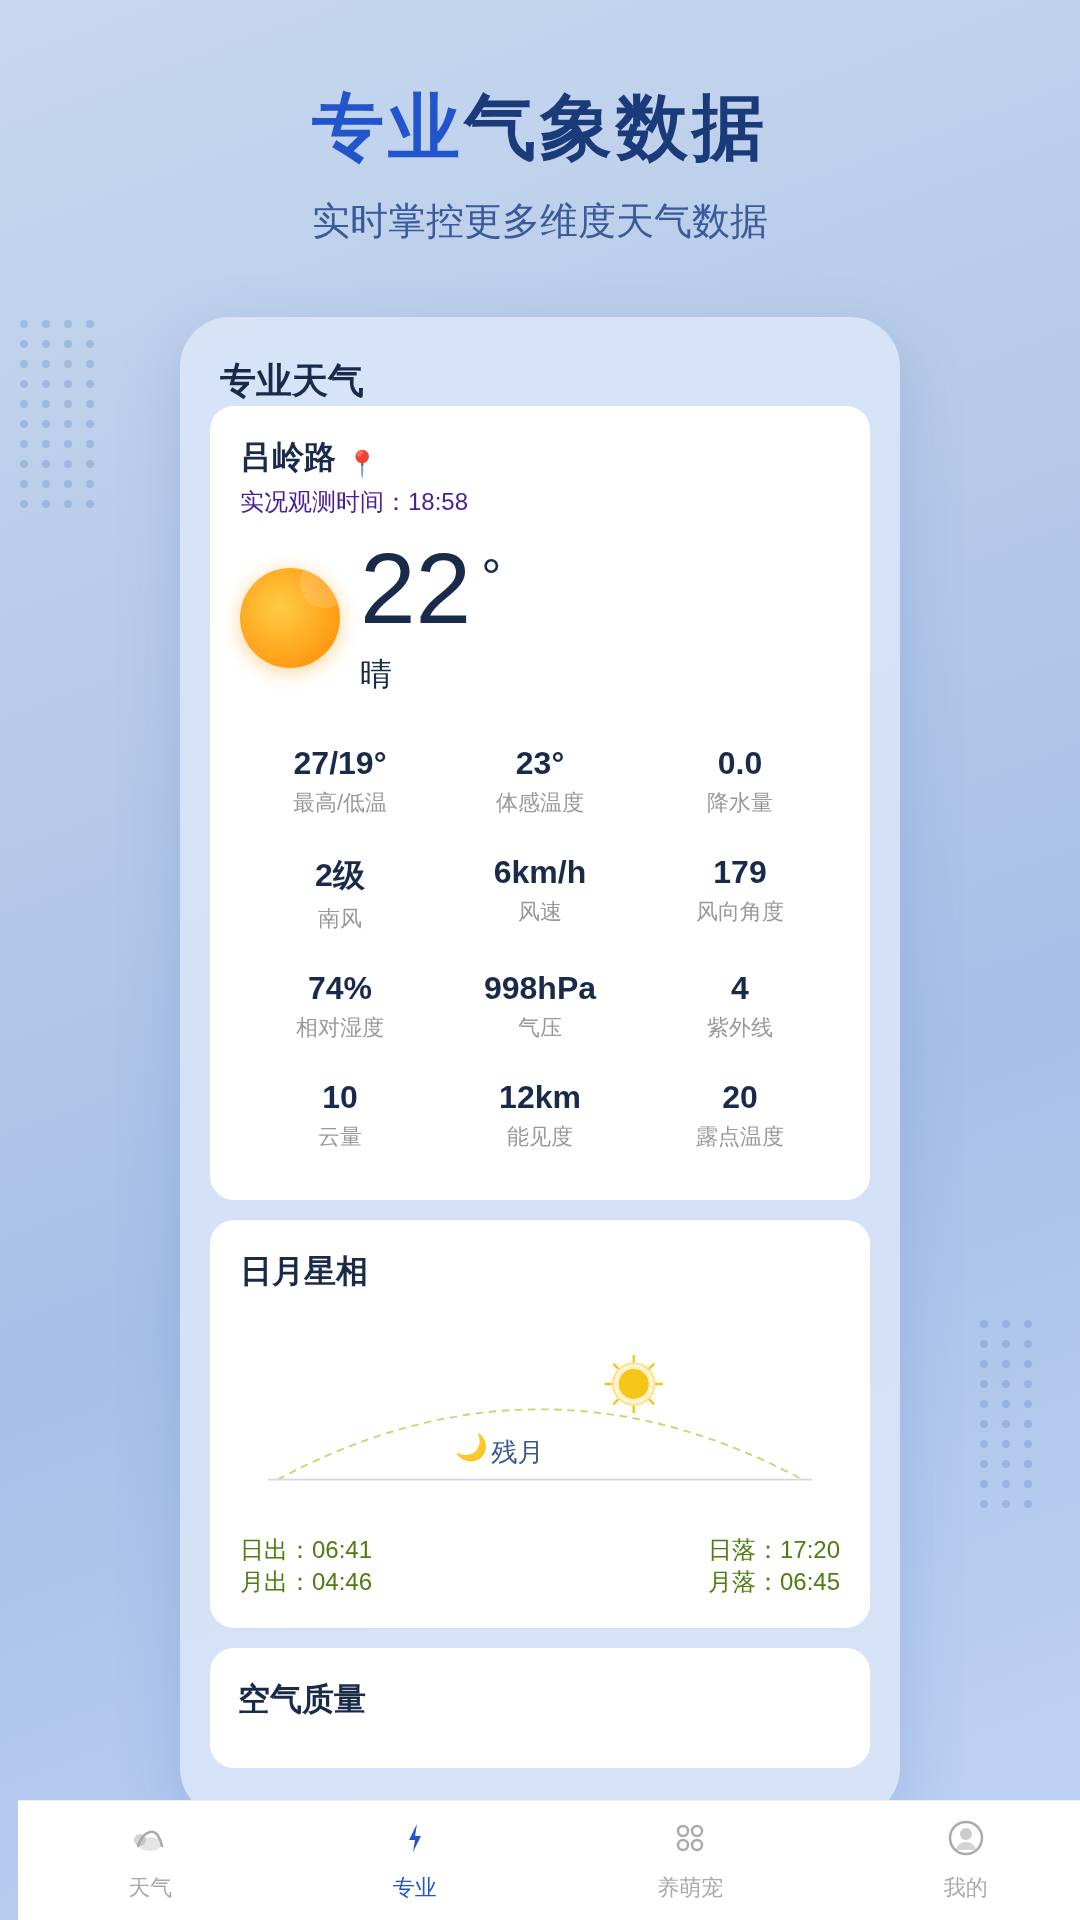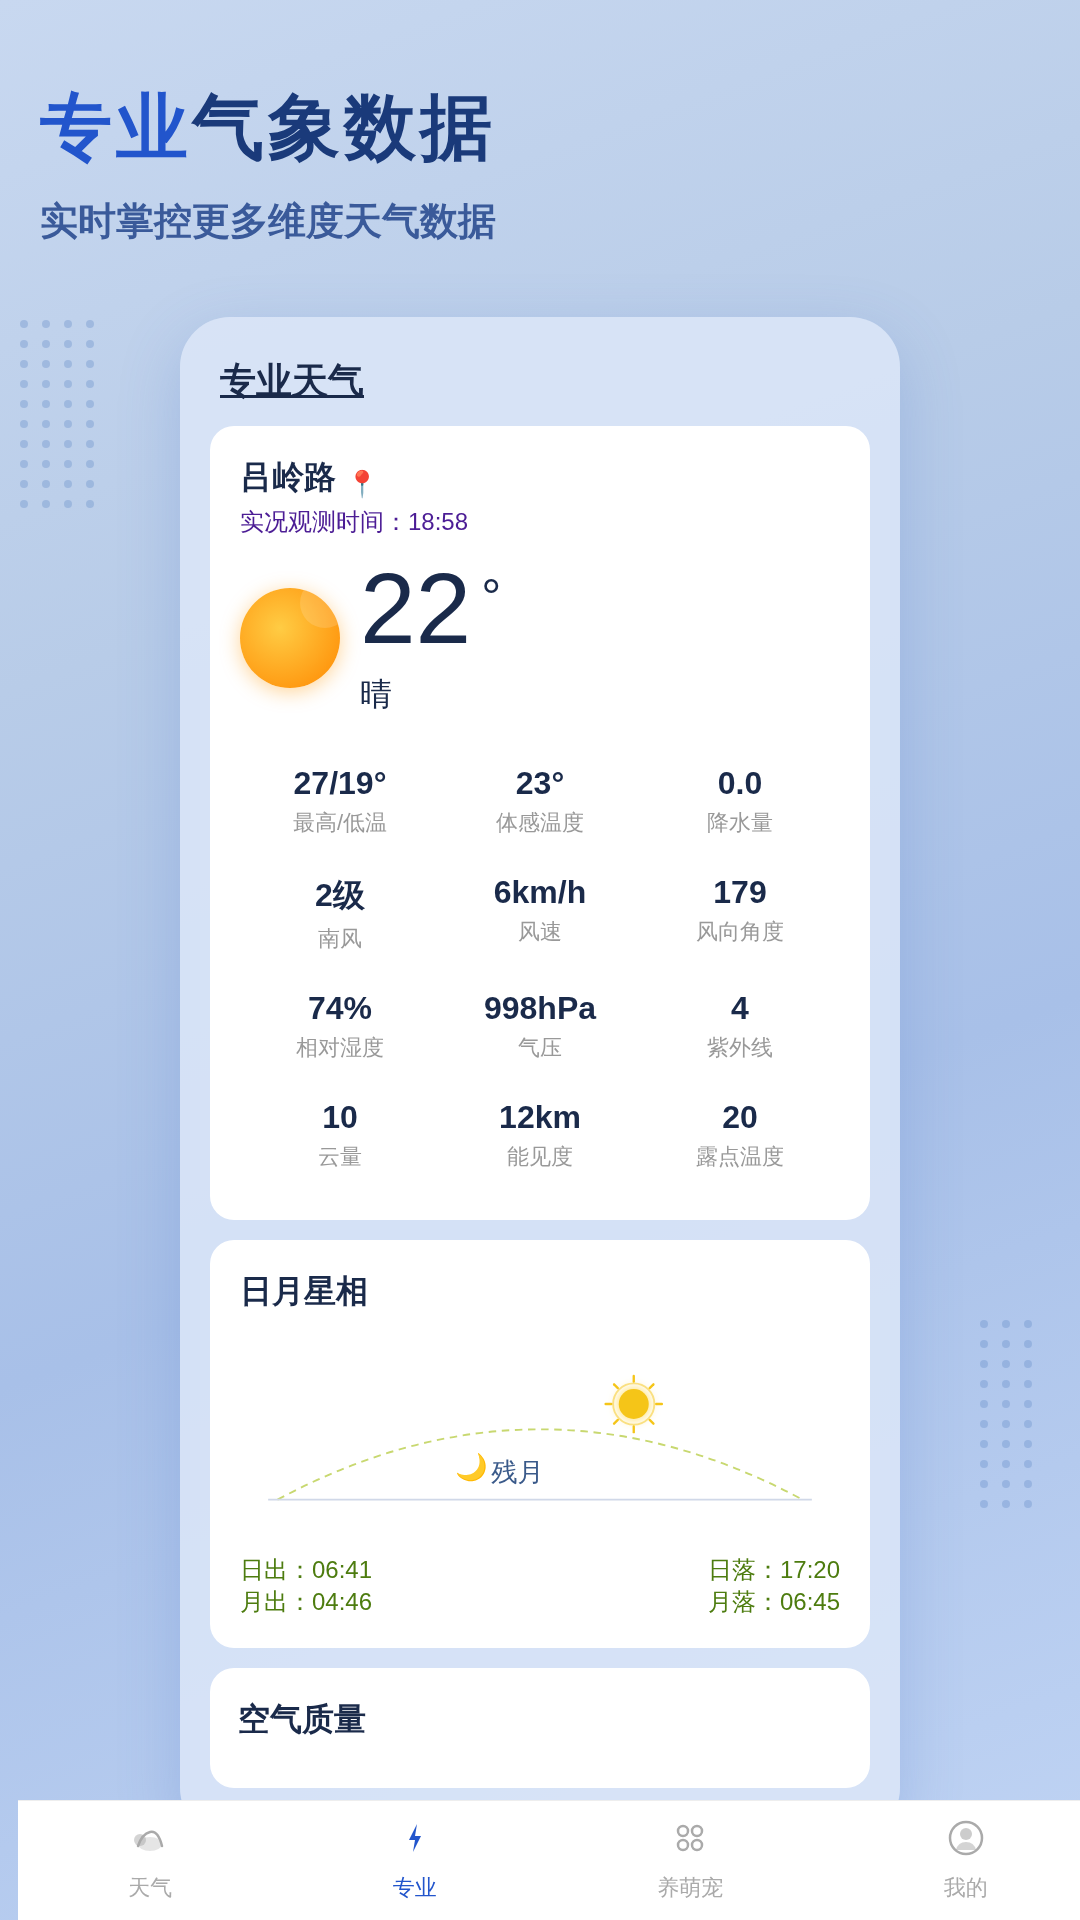--- a/index.html
+++ b/index.html
@@ -36,57 +36,55 @@
     .dot-grid-right { grid-template-columns: repeat(3, 10px); }
     .dot {
       width: 8px;
       height: 8px;
       border-radius: 50%;
       background: rgba(100, 140, 200, 0.35);
     }
 
     
     .header {
-      text-align: left;
+      text-align: center;
       padding: 80px 40px 40px;
     }
     .header-title {
       font-size: 72px;
       font-weight: 800;
       color: #1a3a7a;
       letter-spacing: 4px;
       margin-bottom: 20px;
     }
     .header-title .highlight {
       color: #2255cc;
     }
     .header-subtitle {
       font-size: 38px;
       color: #3a5a9a;
-      font-weight: 700;
+      font-weight: 400;
     }
 
     
     .phone-mockup {
       margin: 30px auto 0;
       width: 720px;
       background: rgba(220, 230, 248, 0.85);
       border-radius: 50px;
       padding: 40px 30px 30px;
       box-shadow: 0 20px 60px rgba(80, 120, 200, 0.25);
       position: relative;
     }
 
     .phone-title {
       font-size: 36px;
       font-weight: 600;
       color: #1a2a4a;
-      margin-bottom: 20px;
       padding-left: 10px;
-      text-decoration: underline;
     }
 
     
     .card {
       background: white;
       border-radius: 24px;
       padding: 30px;
       margin-bottom: 20px;
     }
 

